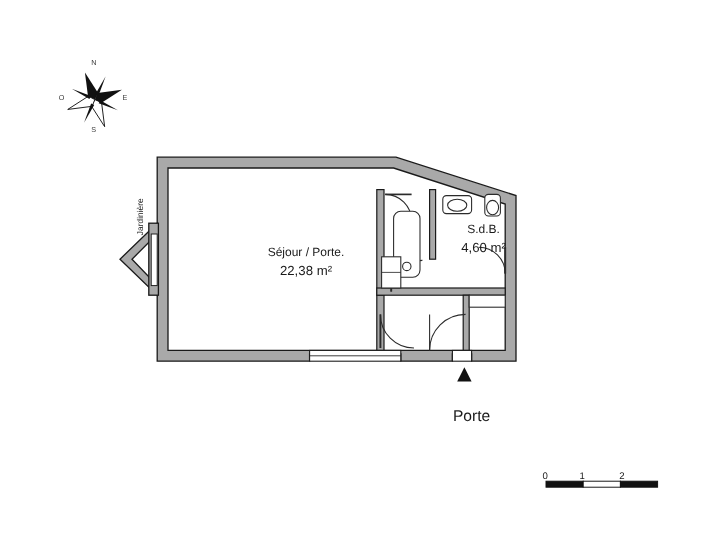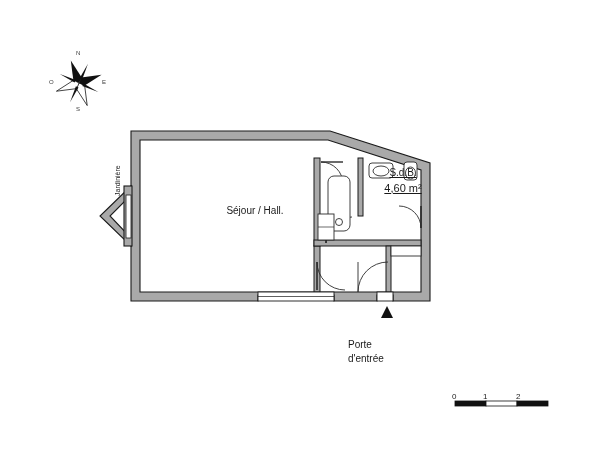--- a/index.html
+++ b/index.html
@@ -44,38 +44,39 @@
     font-size: 9.5px;
     color: #1a1a1a;
     line-height: 1.45;
     white-space: nowrap;
   }
   .room-label .name { font-size: 10px; }
   .room-label .area { font-size: 11px; }
   .room-label .hsp  { font-size: 8.5px; }
 
   #label-sejour { left: 185px; top: 204px; width: 140px; }
-  #label-sdb    { left: 368px; top: 166px; width: 70px; text-decoration: underline; }
+  #label-sdb    { left: 368px; top: 185px; width: 70px; }
   #label-hall   { left: 338px; top: 255px; width: 60px; }
 
   
   #label-jardiniere {
     left: 114px; top: 196px;
     font-size: 7px;
     color: #1a1a1a;
     transform: rotate(-90deg);
     transform-origin: left top;
     white-space: nowrap;
   }
 
   
   #label-porte {
     left: 348px; top: 338px;
     width: 90px;
-    font-size: 10px;
+    text-align: center;
+    font-size: 13px;
     line-height: 1.35;
     color: #1a1a1a;
   }
 
   
   #scalebar { left: 452px; top: 392px; width: 120px; height: 22px; }
   .scale-num {
     position: absolute;
     font-size: 8px;
     color: #1a1a1a;
@@ -177,34 +178,34 @@
         <polygon points="-15,-15 -2,-4 -4,-2" fill="#111111"></polygon>
       </g>
     </svg>
     <span class="compass-label cmp-n">N</span>
     <span class="compass-label cmp-s">S</span>
     <span class="compass-label cmp-e">E</span>
     <span class="compass-label cmp-o">O</span>
   </div>
 
   <div class="abs room-label" id="label-sejour">
-    <div class="name">Séjour / Hall.</div>
+    <div class="name">Séjour / Porte.</div>
+    <div class="area">22,38 m²</div>
   </div>
 
   <div class="abs room-label" id="label-sdb">
     <div class="name">S.d.B.</div>
     <div class="area">4,60 m²</div>
   </div>
 
 
   <div class="abs" id="label-jardiniere">Jardinière</div>
 
   <div class="abs" id="label-porte">
     <div>Porte</div>
-    <div>d'entrée</div>
   </div>
 
   <div class="abs" id="scalebar">
     <span class="scale-num sc0">0</span>
     <span class="scale-num sc1">1</span>
     <span class="scale-num sc2">2</span>
     <span class="scale-num sc3">3m</span>
   </div>
 
 </div>

